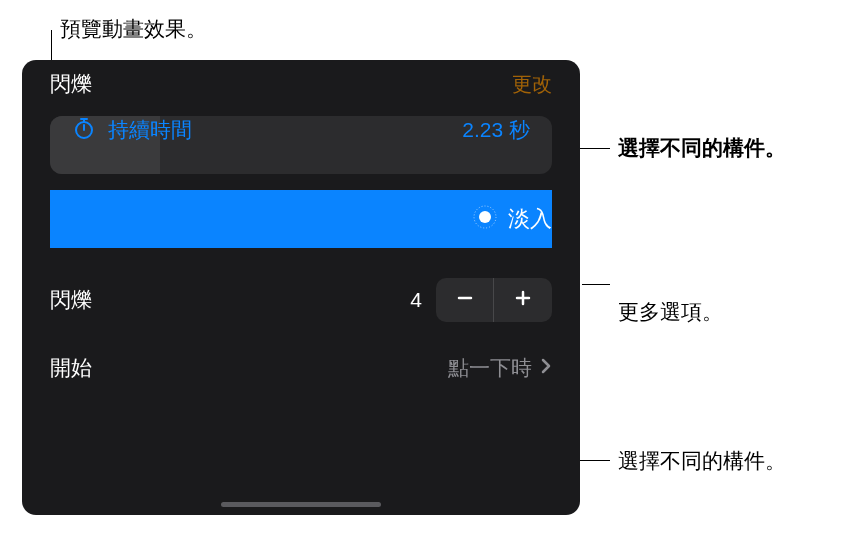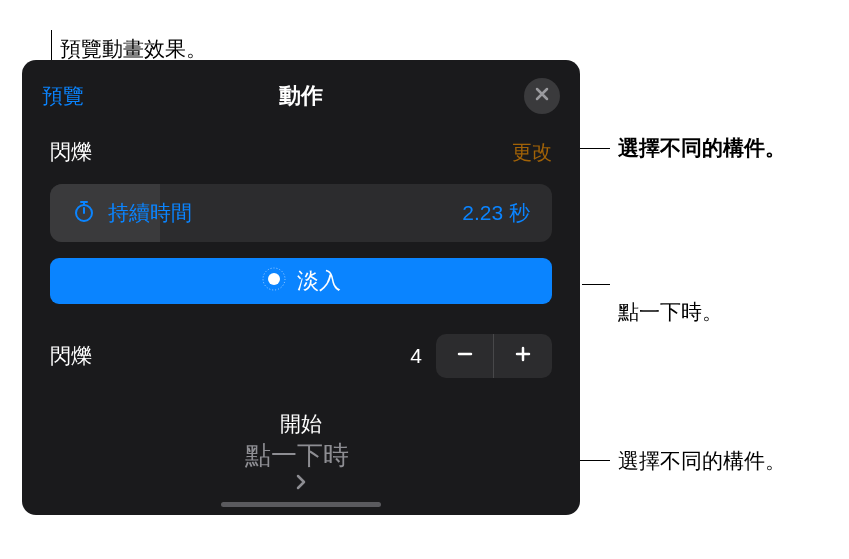--- a/index.html
+++ b/index.html
@@ -66,21 +66,20 @@
       color: #a16207;
       font-size: 20px;
       cursor: pointer;
     }
     .duration-row {
       margin: 0 28px 16px 28px;
       background: #2c2c2e;
       border-radius: 12px;
       height: 58px;
       display: flex;
-      align-items: center;
       padding: 0 22px;
       position: relative;
       overflow: hidden;
       cursor: pointer;
     }
     .duration-fill {
       position: absolute;
       left: 0;
       top: 0;
       bottom: 0;
@@ -102,25 +101,25 @@
     }
     .duration-value {
       position: relative;
       z-index: 1;
       color: #0a84ff;
       font-size: 21px;
     }
     .fade-btn {
       margin: 0 28px 22px 28px;
       background: #0a84ff;
-      border-radius: 9px;
-      height: 46px;
-      display: flex;
-      align-items: center;
-      justify-content: center;
+      border-radius: 0;
+      height: 58px;
+      display: flex;
+      align-items: center;
+      justify-content: flex-end;
       cursor: pointer;
     }
     .fade-icon {
       margin-right: 10px;
     }
     .fade-icon svg { width: 26px; height: 26px; }
     .fade-label {
       color: #fff;
       font-size: 22px;
     }
@@ -155,29 +154,28 @@
     }
     .stepper-btn:first-child {
       border-right: 1px solid #48484a;
     }
     .stepper-btn svg { width: 20px; height: 20px; }
     .start-row {
       display: flex;
       align-items: center;
       padding: 18px 28px 10px 28px;
       cursor: pointer;
-      flex-direction: column;
     }
     .start-label {
       font-size: 21px;
       color: #fff;
       flex: 1;
     }
     .start-value {
-      font-size: 26px;
+      font-size: 21px;
       color: #8e8e93;
       margin-right: 8px;
     }
     .chevron svg { width: 12px; height: 18px; }
     .home-indicator {
       position: absolute;
       bottom: 8px;
       left: 50%;
       transform: translateX(-50%);
       width: 160px;
@@ -193,47 +191,36 @@
       line-height: 1.4;
     }
     .callout-line {
       position: absolute;
       background: #000;
     }
   </style>
 </head>
 <body>
 
-<div class="callout" style="left:60px; top:14px;margin-top:20px;">預覽動畫效果。</div>
+<div class="callout" style="left:60px; top:14px;">預覽動畫效果。</div>
 <div class="callout-line" style="left:51px; top:30px; width:1px; height:52px;"></div>
 
 <div class="callout" style="left:618px; top:133px;font-weight:bold;">選擇不同的構件。</div>
 <div class="callout-line" style="left:530px; top:148px; width:80px; height:1px;"></div>
 
 <div class="callout" style="left:618px; top:268px;">
   <br>
-  <span>點一下時。</span>
+  <span>更多選項。</span>
 </div>
 <div class="callout-line" style="left:582px; top:284px; width:28px; height:1px;"></div>
 
 <div class="callout" style="left:618px; top:446px;">選擇不同的構件。</div>
 <div class="callout-line" style="left:560px; top:460px; width:50px; height:1px;"></div>
 
 <div class="panel">
-  <div class="panel-header">
-    <span class="preview-btn">預覽</span>
-    <span class="panel-title">動作</span>
-    <div class="close-btn">
-      <span>
-        <svg viewBox="0 0 16 16">
-            <path d="M3 3 L13 13 M13 3 L3 13" stroke="#9a9a9e" stroke-width="2.5" stroke-linecap="round" fill="none"></path>
-          </svg>
-      </span>
-    </div>
-  </div>
 
   <div class="section-row">
     <span class="section-label">閃爍</span>
     <span class="change-btn">更改</span>
   </div>
 
   <div class="duration-row">
     <div class="duration-fill"></div>
     <span class="stopwatch-icon">
       <svg viewBox="0 0 24 24">

